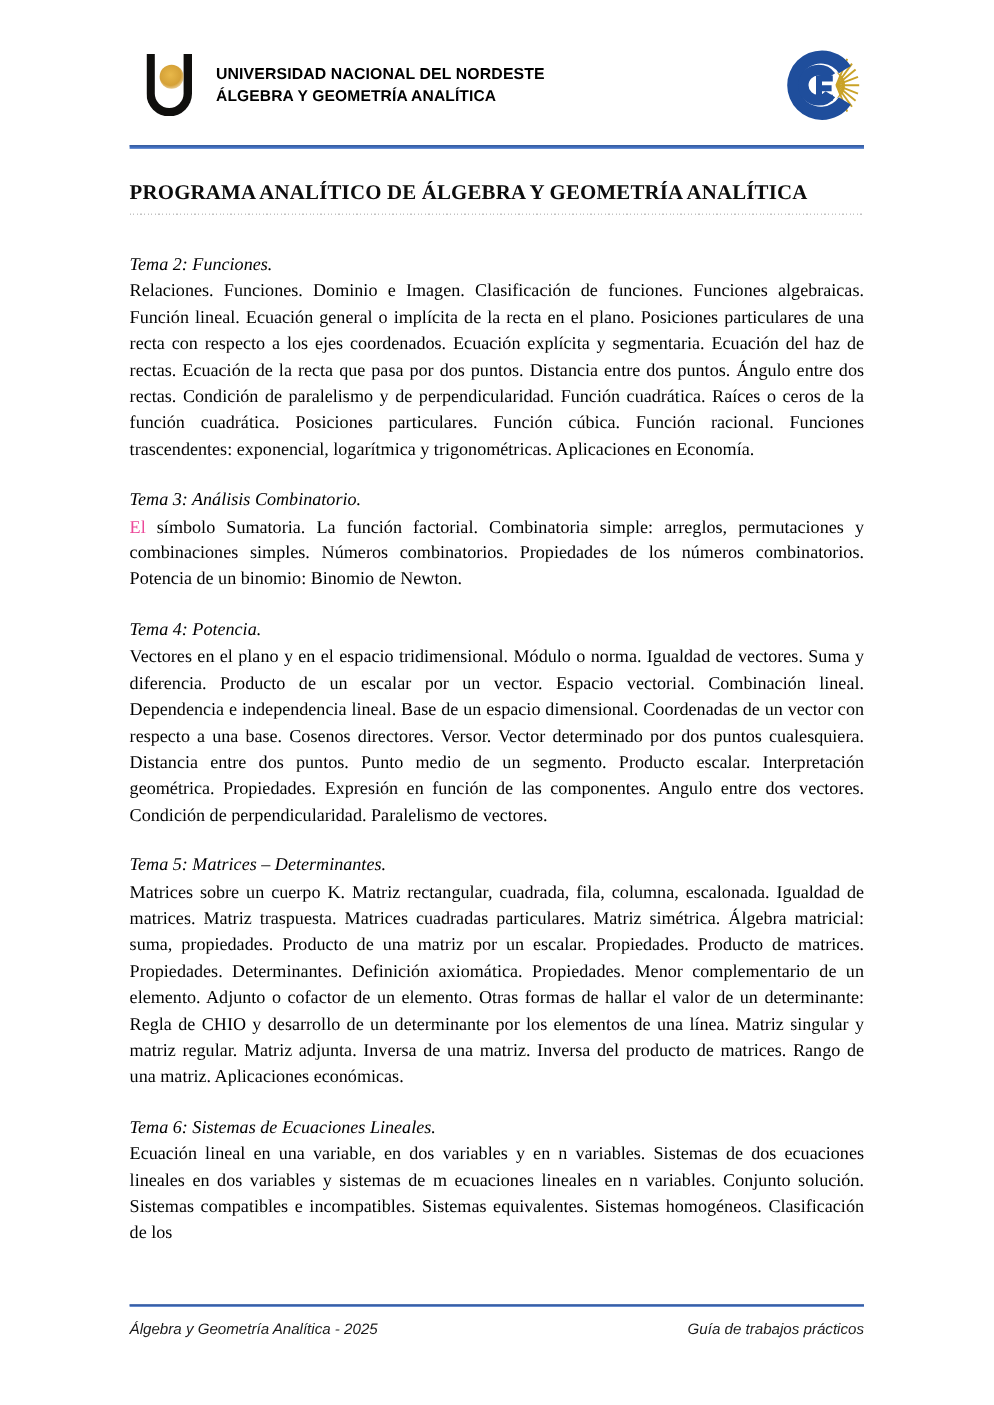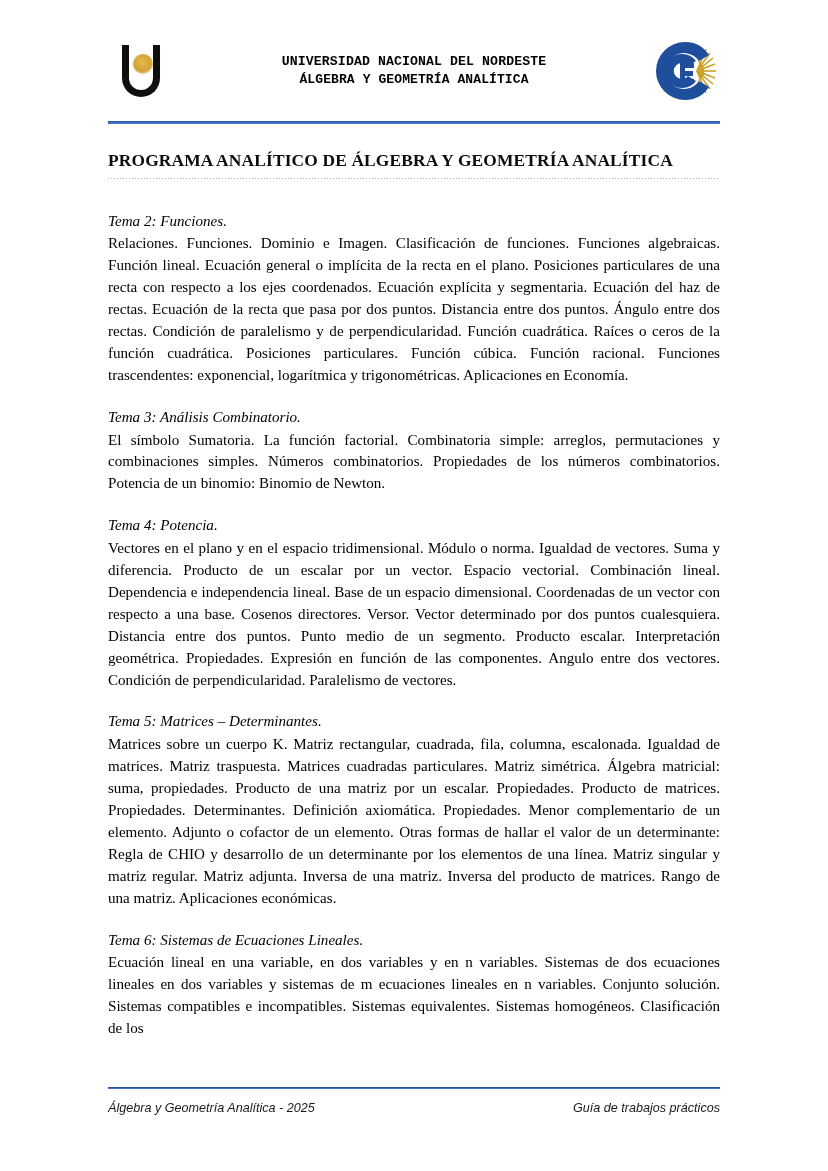--- a/index.html
+++ b/index.html
@@ -58,22 +58,21 @@
     left: 19px;
     top: 14px;
     width: 20px;
     height: 20px;
     border-radius: 50%;
     background: radial-gradient(circle at 45% 42%, #e8b84a 0%, #d5a137 55%, rgba(213,161,55,0.25) 85%, rgba(213,161,55,0) 100%);
   }
 
   .header-text {
     flex: 1 1 auto;
-    text-align: center;
-    font-family: Liberation Mono, monospace;
+    font-family: Liberation Sans, sans-serif;
     line-height: 1.28;
     padding: 0 4px;
   }
   .header-text .l1,
   .header-text .l2 {
     font-size: 13.2px;
     font-weight: 700;
     letter-spacing: 0.1px;
   }
   .header-text .l3 {
@@ -134,21 +133,21 @@
     margin-bottom: 1px;
   }
   .tema-body {
     font-size: 15.1px;
     line-height: 1.455;
     text-align: justify;
     text-justify: inter-word;
     hyphens: none;
   }
   .tema-body .lead-blue {
-    color: #000000;
+    color: #ec4899;
   }
 
   
   .footer {
     margin-bottom: 56px;
   }
   .footer-rule {
     height: 2px;
     background: #4472c4;
     border-top: 1px solid #2f5496;

